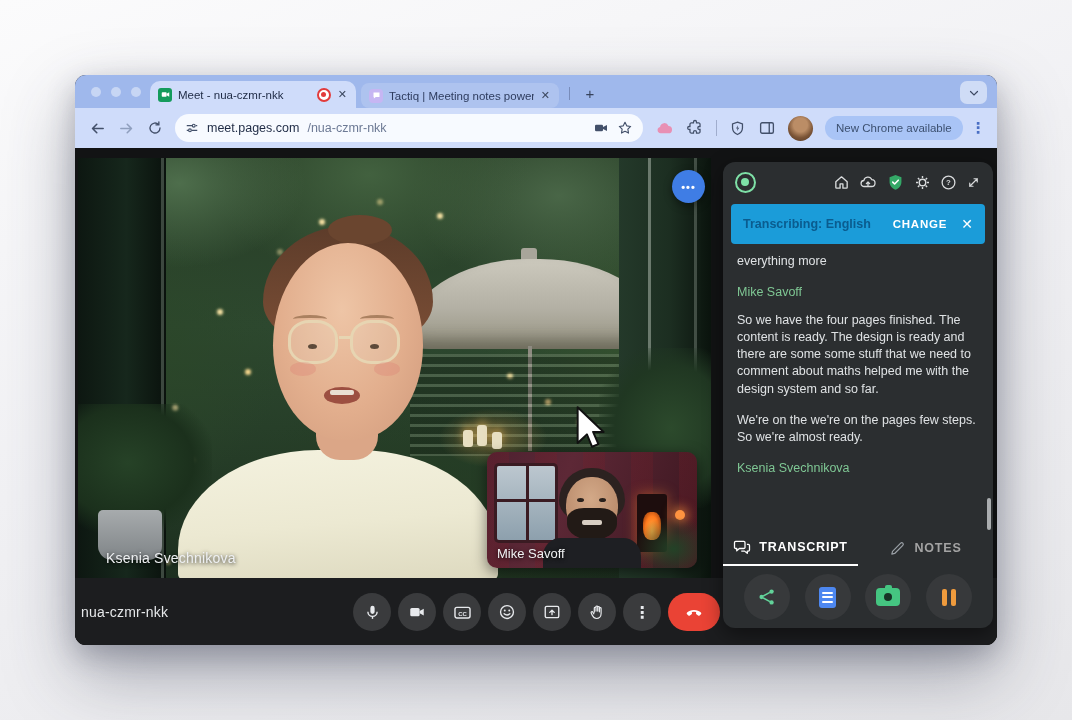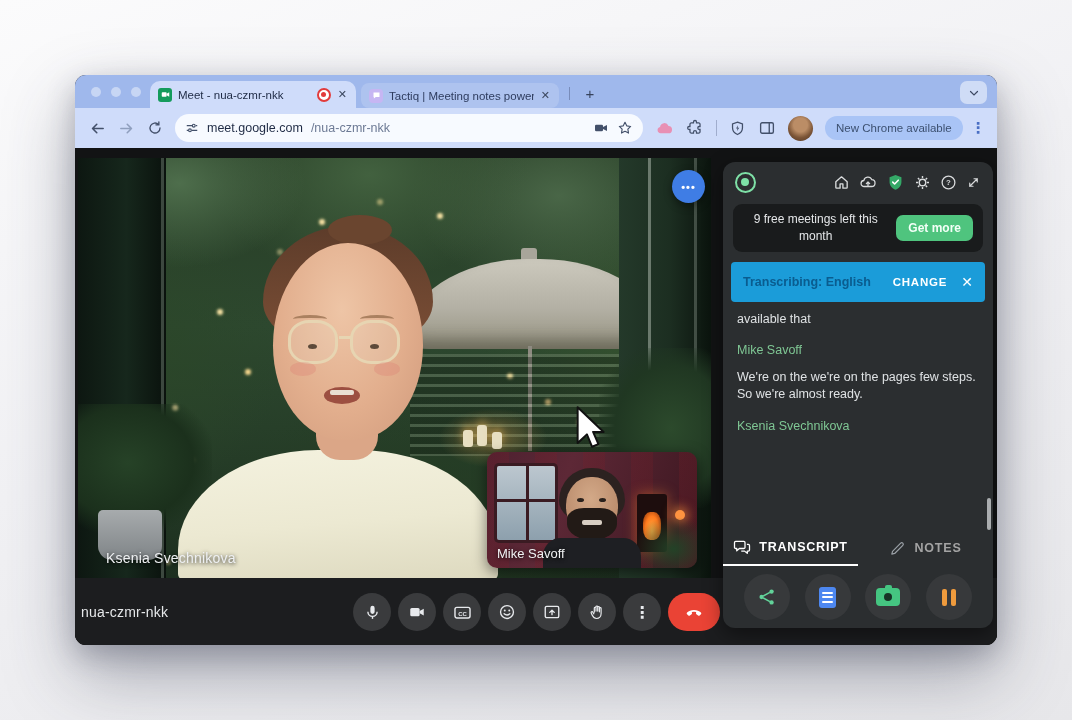--- a/index.html
+++ b/index.html
@@ -297,21 +297,21 @@
     </span>
 
     <div class="urlbar">
       <span class="nav-ic">
         <svg width="14" height="14" viewBox="0 0 24 24" stroke="currentColor" stroke-width="2" fill="none">
             <path d="M3 8h9m6.5 0H21M3 16h2.5M12 16h9"></path>
             <circle cx="15" cy="8" r="2.4"></circle>
             <circle cx="8.5" cy="16" r="2.4"></circle>
           </svg>
       </span>
-      <span class="url-host">meet.google.com</span>
+      <span class="url-host">meet.pages.com</span>
         <span class="url-path">/nua-czmr-nkk</span>
       <span class="url-spacer"></span>
       <span class="nav-ic">
         <svg width="16" height="16" viewBox="0 0 24 24">
             <rect x="3" y="7" width="12" height="10" rx="2" fill="currentColor"></rect>
             <path d="M15 10.5l6-3v9l-6-3z" fill="currentColor"></path>
           </svg>
       </span>
       <span class="nav-ic">
         <svg width="16" height="16" viewBox="0 0 24 24">
@@ -502,34 +502,31 @@
               <text x="12" y="16.2" font-size="11" font-weight="bold" text-anchor="middle" fill="currentColor">?</text>
             </svg>
         </span>
         <span class="ph-ic">
           <svg width="15" height="15" viewBox="0 0 24 24" stroke="currentColor" stroke-width="1.9" fill="none" stroke-linecap="round" stroke-linejoin="round">
               <path d="M6 18L18 6M18 6h-5.2M18 6v5.2M6 18h5.2M6 18v-5.2"></path>
             </svg>
         </span>
       </div>
 
-      <div class="quota">
-        <span class="quota-text">9 free meetings left this month</span>
-        <span class="quota-btn">Get more</span>
-      </div>
 
       <div class="transcribe-banner">
         <span class="tb-label">Transcribing: English</span>
         <span class="tb-change">CHANGE</span>
         <span class="tb-close">✕</span>
       </div>
 
       <div class="transcript">
-        <p>available that</p>
+        <p>everything more</p>
         <p class="speaker">Mike Savoff</p>
+        <p>So we have the four pages finished. The content is ready. The design is ready and there are some some stuff that we need to comment about maths helped me with the design system and so far.</p>
         <p>We're on the we're on the pages few steps. So we're almost ready.</p>
         <p class="speaker">Ksenia Svechnikova</p>
 
       </div>
       <div class="scroll-thumb"></div>
 
       <div class="panel-tabs">
         <div class="ptab active">
           <svg width="18" height="18" viewBox="0 0 24 24" stroke="#fff" stroke-width="1.7" fill="none" stroke-linejoin="round">
               <path d="M3.5 4.5h11a1.5 1.5 0 0 1 1.5 1.5v6.5a1.5 1.5 0 0 1-1.5 1.5H8.5L5 17v-3H3.5A1.5 1.5 0 0 1 2 12.5V6a1.5 1.5 0 0 1 1.5-1.5z"></path>

